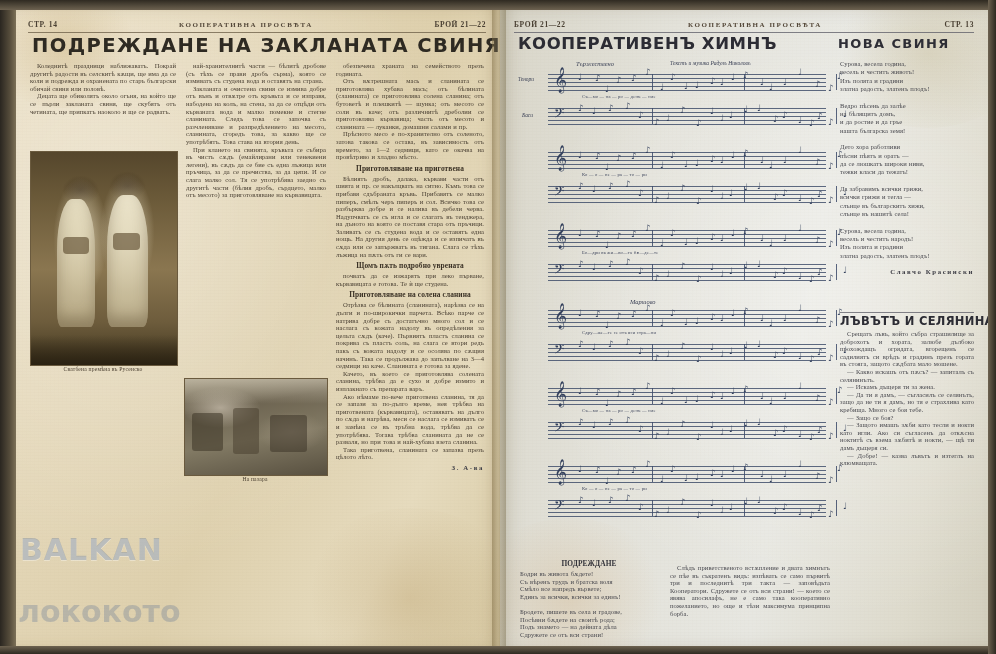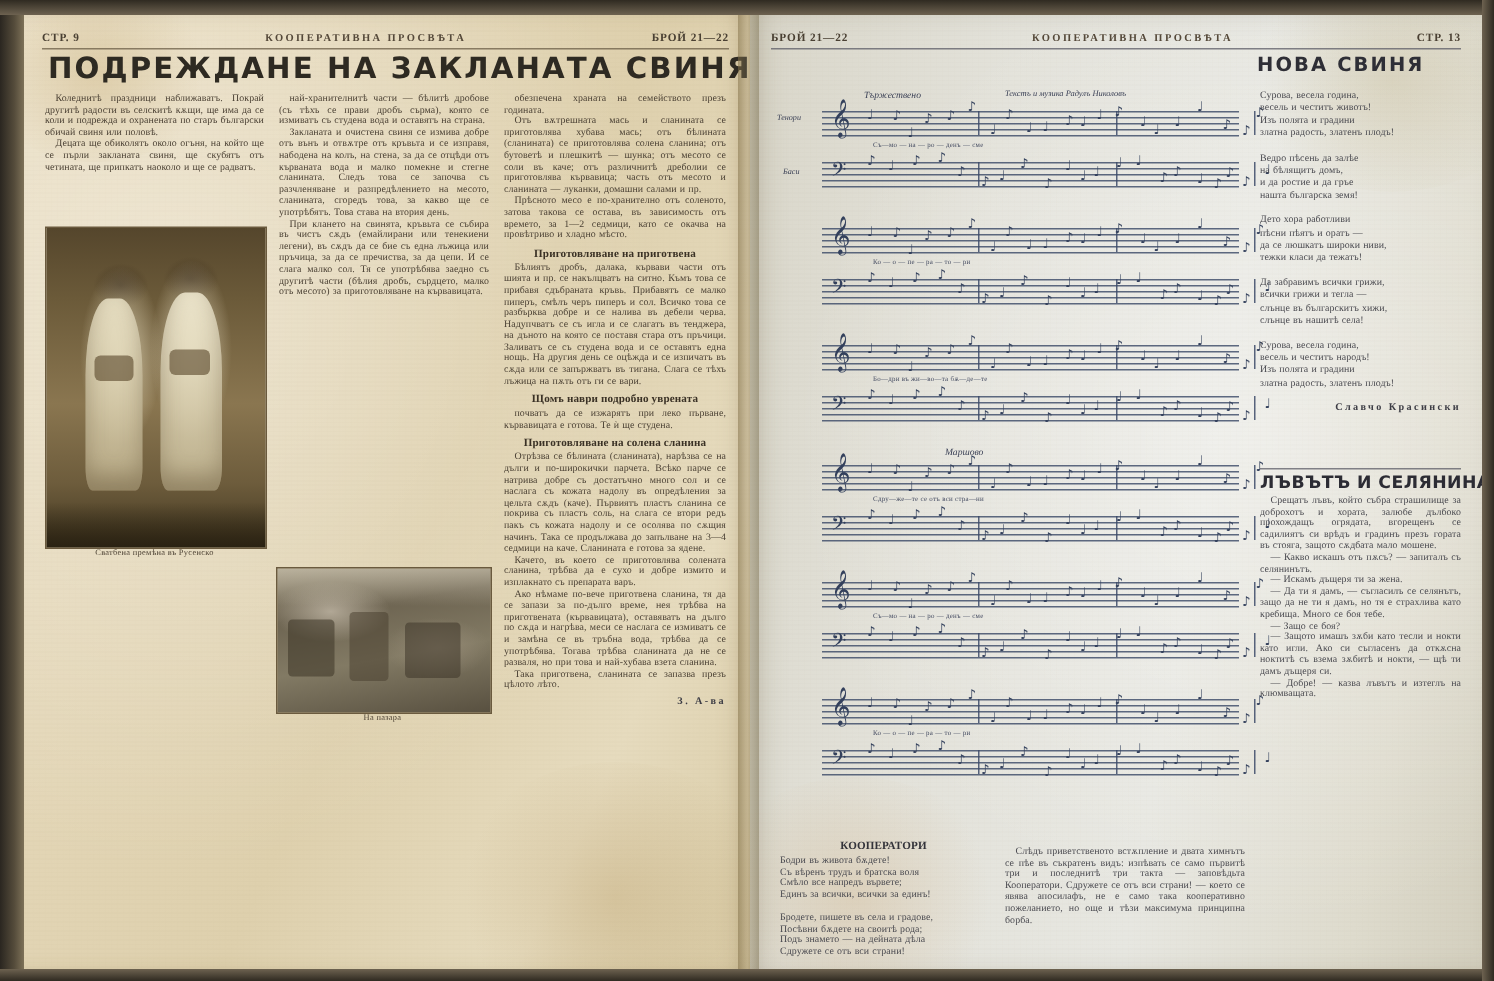--- a/index.html
+++ b/index.html
@@ -91,21 +91,21 @@
 <body>
 
 <div id="scan">
 
   <div class="sheet lp">
     <div class="grain"></div>
     <div class="stain" style="left:-30px;top:-20px;width:160px;height:120px;background:radial-gradient(circle,rgba(196,168,110,.35),rgba(0,0,0,0) 70%)"></div>
     <div class="stain" style="right:-20px;bottom:-40px;width:220px;height:180px;background:radial-gradient(circle,rgba(180,150,95,.30),rgba(0,0,0,0) 70%)"></div>
 
     <div class="masthead" style="top:12px;">
-      <div class="mh-side">СТР. 9</div>
+      <div class="mh-side">СТР. 14</div>
       <div class="mh-center">КООПЕРАТИВНА ПРОСВѢТА</div>
       <div class="mh-side">БРОЙ 21—22</div>
     </div>
     <div class="rule" style="left:14px;right:14px;top:24px;"></div>
 
     <div class="bigtitle" style="left:18px;top:26px;font-size:19.5px;letter-spacing:1.4px;">ПОДРЕЖДАНЕ НА ЗАКЛАНАТА СВИНЯ</div>
 
     <div class="col" style="left:16px;top:54px;width:146px;">
       <div class="txt">Коледнитѣ праздници наближаватъ. Покрай другитѣ радости въ селскитѣ кѫщи, ще има да се коли и подрежда и охранената по старъ български обичай свиня или половѣ.</div>
       <div class="txt">Децата ще обиколятъ около огъня, на който ще се пърли закланата свиня, ще скубятъ отъ четината, ще припкатъ наоколо и ще се радватъ.</div>
@@ -116,21 +116,21 @@
       <div class="txt">Закланата и очистена свиня се измива добре отъ вънъ и отвѫтре отъ кръвьта и се изправя, набодена на колъ, на стена, за да се отцѣди отъ кърваната вода и малко помекне и стегне сланината. Следъ това се започва съ разчленяване и разпредѣлението на месото, сланината, сгоредъ това, за какво ще се употрѣбятъ. Това става на втория день.</div>
       <div class="txt">При клането на свинята, кръвьта се събира въ чистъ сѫдъ (емайлирани или тенекиени легени), въ сѫдъ да се бие съ една лъжица или пръчица, за да се пречиства, за да цепи. И се слага малко сол. Тя се употрѣбява заедно съ другитѣ части (бѣлия дробъ, сърдцето, малко отъ месото) за приготовляване на кървавицата.</div>
     </div>
 
     <div class="col" style="left:322px;top:54px;width:148px;">
       <div class="txt">обезпечена храната на семейството презъ годината.</div>
       <div class="txt">Отъ вѫтрешната мась и сланината се приготовлява хубава мась; отъ бѣлината (сланината) се приготовлява солена сланина; отъ бутоветѣ и плешкитѣ — шунка; отъ месото се соли въ каче; отъ различнитѣ дреболии се приготовлява кървавица; часть отъ месото и сланината — луканки, домашни салами и пр.</div>
       <div class="txt">Прѣсното месо е по-хранително отъ соленото, затова такова се остава, въ зависимость отъ времето, за 1—2 седмици, като се окачва на провѣтриво и хладно мѣсто.</div>
       <div class="sub">Приготовляване на приготвена</div>
       <div class="txt">Бѣлиятъ дробъ, далака, кървави части отъ шията и пр. се накълцватъ на ситно. Къмъ това се прибавя сдъбраната кръвь. Прибавятъ се малко пиперъ, смѣлъ черъ пиперъ и сол. Всичко това се разбърква добре и се налива въ дебели черва. Надупчватъ се съ игла и се слагатъ въ тенджера, на дъното на която се поставя стара отъ пръчици. Заливатъ се съ студена вода и се оставятъ една нощь. На другия день се оцѣжда и се изпичатъ въ сѫда или се запържватъ въ тигана. Слага се тѣхъ лъжица на пѫть отъ ги се вари.</div>
-      <div class="sub">Щомъ наври подробно уврената</div>
+      <div class="sub">Щомъ пѫть подробно уврената</div>
       <div class="txt">почватъ да се изжарятъ при леко първане, кървавицата е готова. Те ѝ ще студена.</div>
       <div class="sub">Приготовляване на солена сланина</div>
       <div class="txt">Отрѣзва се бѣлината (сланината), нарѣзва се на дълги и по-широкички парчета. Всѣко парче се натрива добре съ достатъчно много сол и се наслага съ кожата надолу въ опредѣления за цельта сѫдъ (каче). Първиятъ пластъ сланина се покрива съ пластъ соль, на слага се втори редъ пакъ съ кожата надолу и се осолява по сѫщия начинъ. Така се продължава до запълване на 3—4 седмици на каче. Сланината е готова за ядене.</div>
       <div class="txt">Качето, въ което се приготовлява солената сланина, трѣбва да е сухо и добре измито и изплакнато съ препарата варъ.</div>
       <div class="txt">Ако нѣмаме по-вече приготвена сланина, тя да се запази за по-дълго време, нея трѣбва на приготвената (кървавицата), оставяватъ на дълго по сѫда и нагрѣва, меси се наслага се измиватъ се и замѣна се въ тръбна вода, трѣбва да се употрѣбява. Тогава трѣбва сланината да не се разваля, но при това и най-хубава взета сланина.</div>
       <div class="txt">Така приготвена, сланината се запазва презъ цѣлото лѣто.</div>
       <div class="signature">З. А-ва</div>
     </div>
 
     <div class="photo" style="left:16px;top:143px;width:146px;height:213px;
@@ -157,34 +157,37 @@
            radial-gradient(ellipse 40% 30% at 25% 30%, rgba(205,195,178,.7), rgba(0,0,0,0) 70%),
            radial-gradient(ellipse 35% 30% at 75% 55%, rgba(160,148,128,.6), rgba(0,0,0,0) 70%),
            linear-gradient(170deg,#8e8570 0%,#6e6552 30%,#827a64 60%,#585040 100%);">
       <div style="position:absolute;left:5%;top:35%;width:22%;height:40%;background:rgba(60,52,38,.55);border-radius:3px;"></div>
       <div style="position:absolute;left:34%;top:30%;width:18%;height:48%;background:rgba(70,60,44,.5);border-radius:3px;"></div>
       <div style="position:absolute;left:60%;top:38%;width:26%;height:38%;background:rgba(55,48,36,.5);border-radius:3px;"></div>
       <div style="position:absolute;left:0;top:0;width:100%;height:26%;background:linear-gradient(180deg,rgba(222,214,194,.55),rgba(0,0,0,0));"></div>
     </div>
     <div class="cap" style="left:170px;top:468px;width:142px;">На пазара</div>
 
+    <div class="wm" style="left:6px;top:524px;font-size:30px;">BALKAN</div>
+    <div class="wm2" style="left:4px;top:586px;font-size:30px;">лококото</div>
   </div>
 
   <div class="sheet rp">
     <div class="grain"></div>
     <div class="stain" style="right:-40px;top:-30px;width:200px;height:150px;background:radial-gradient(circle,rgba(190,175,130,.30),rgba(0,0,0,0) 70%)"></div>
     <div class="stain" style="left:-30px;bottom:-30px;width:200px;height:160px;background:radial-gradient(circle,rgba(205,170,120,.30),rgba(0,0,0,0) 70%)"></div>
 
     <div class="masthead" style="top:12px;">
       <div class="mh-side">БРОЙ 21—22</div>
       <div class="mh-center">КООПЕРАТИВНА ПРОСВѢТА</div>
       <div class="mh-side">СТР. 13</div>
     </div>
     <div class="rule" style="left:14px;right:14px;top:24px;background:#5b5b66;"></div>
 
+    <div class="bigtitle" style="left:18px;top:26px;font-size:16.5px;letter-spacing:.6px;color:#2c2c34;">КООПЕРАТИВЕНЪ ХИМНЪ</div>
     <div class="bigtitle" style="left:338px;top:28px;font-size:13px;letter-spacing:1.4px;color:#2e2e36;">НОВА СВИНЯ</div>
 
     <div class="music" style="left:18px;top:52px;width:312px;height:478px;">
 
       <div class="tempo" style="left:58px;top:0px;">Тържествено</div>
       <div class="credit" style="left:152px;top:0px;">Текстъ и музика Радулъ Николовъ</div>
       <div class="voice" style="left:0px;top:16px;">Тенори</div>
       <div class="voice" style="left:4px;top:52px;">Баси</div>
       <div class="tempo" style="left:112px;top:238px;">Маршово</div>
 
@@ -588,21 +591,21 @@
               <div class="note" style="left: 269px; top: 4px; font-size: 9px;">♪</div>
               <div class="note" style="left: 280px; top: 10px; font-size: 9px;">♪</div>
               <div class="note" style="left: 295px; top: 2px; font-size: 9px;">♩</div>
             </div>
             <div class="lyric" style="left: 34px; top: 20px;">Ко — о — пе — ра — то — ри</div>
           </div>
         </div>
     </div>
 
     <div class="col" style="left:20px;top:548px;width:138px;">
-      <div class="sub">КООПЕРАТОРИ</div>
+      <div class="sub">ПОДРЕЖДАНЕ</div>
       <div id="verses">
           <div class="txt" style="text-indent: 0px; text-align: left;">Бодри въ живота бѫдете!</div>
           <div class="txt" style="text-indent: 0px; text-align: left;">Съ вѣренъ трудъ и братска воля</div>
           <div class="txt" style="text-indent: 0px; text-align: left;">Смѣло все напредъ вървете;</div>
           <div class="txt" style="text-indent: 0px; text-align: left;">Единъ за всички, всички за единъ!</div>
           <div class="txt" style="text-indent: 0px; text-align: left;">&nbsp;</div>
           <div class="txt" style="text-indent: 0px; text-align: left;">Бродете, пишете въ села и градове,</div>
           <div class="txt" style="text-indent: 0px; text-align: left;">Посѣвни бѫдете на своитѣ рода;</div>
           <div class="txt" style="text-indent: 0px; text-align: left;">Подъ знамето — на дейната дѣла</div>
           <div class="txt" style="text-indent: 0px; text-align: left;">Сдружете се отъ вси страни!</div>

